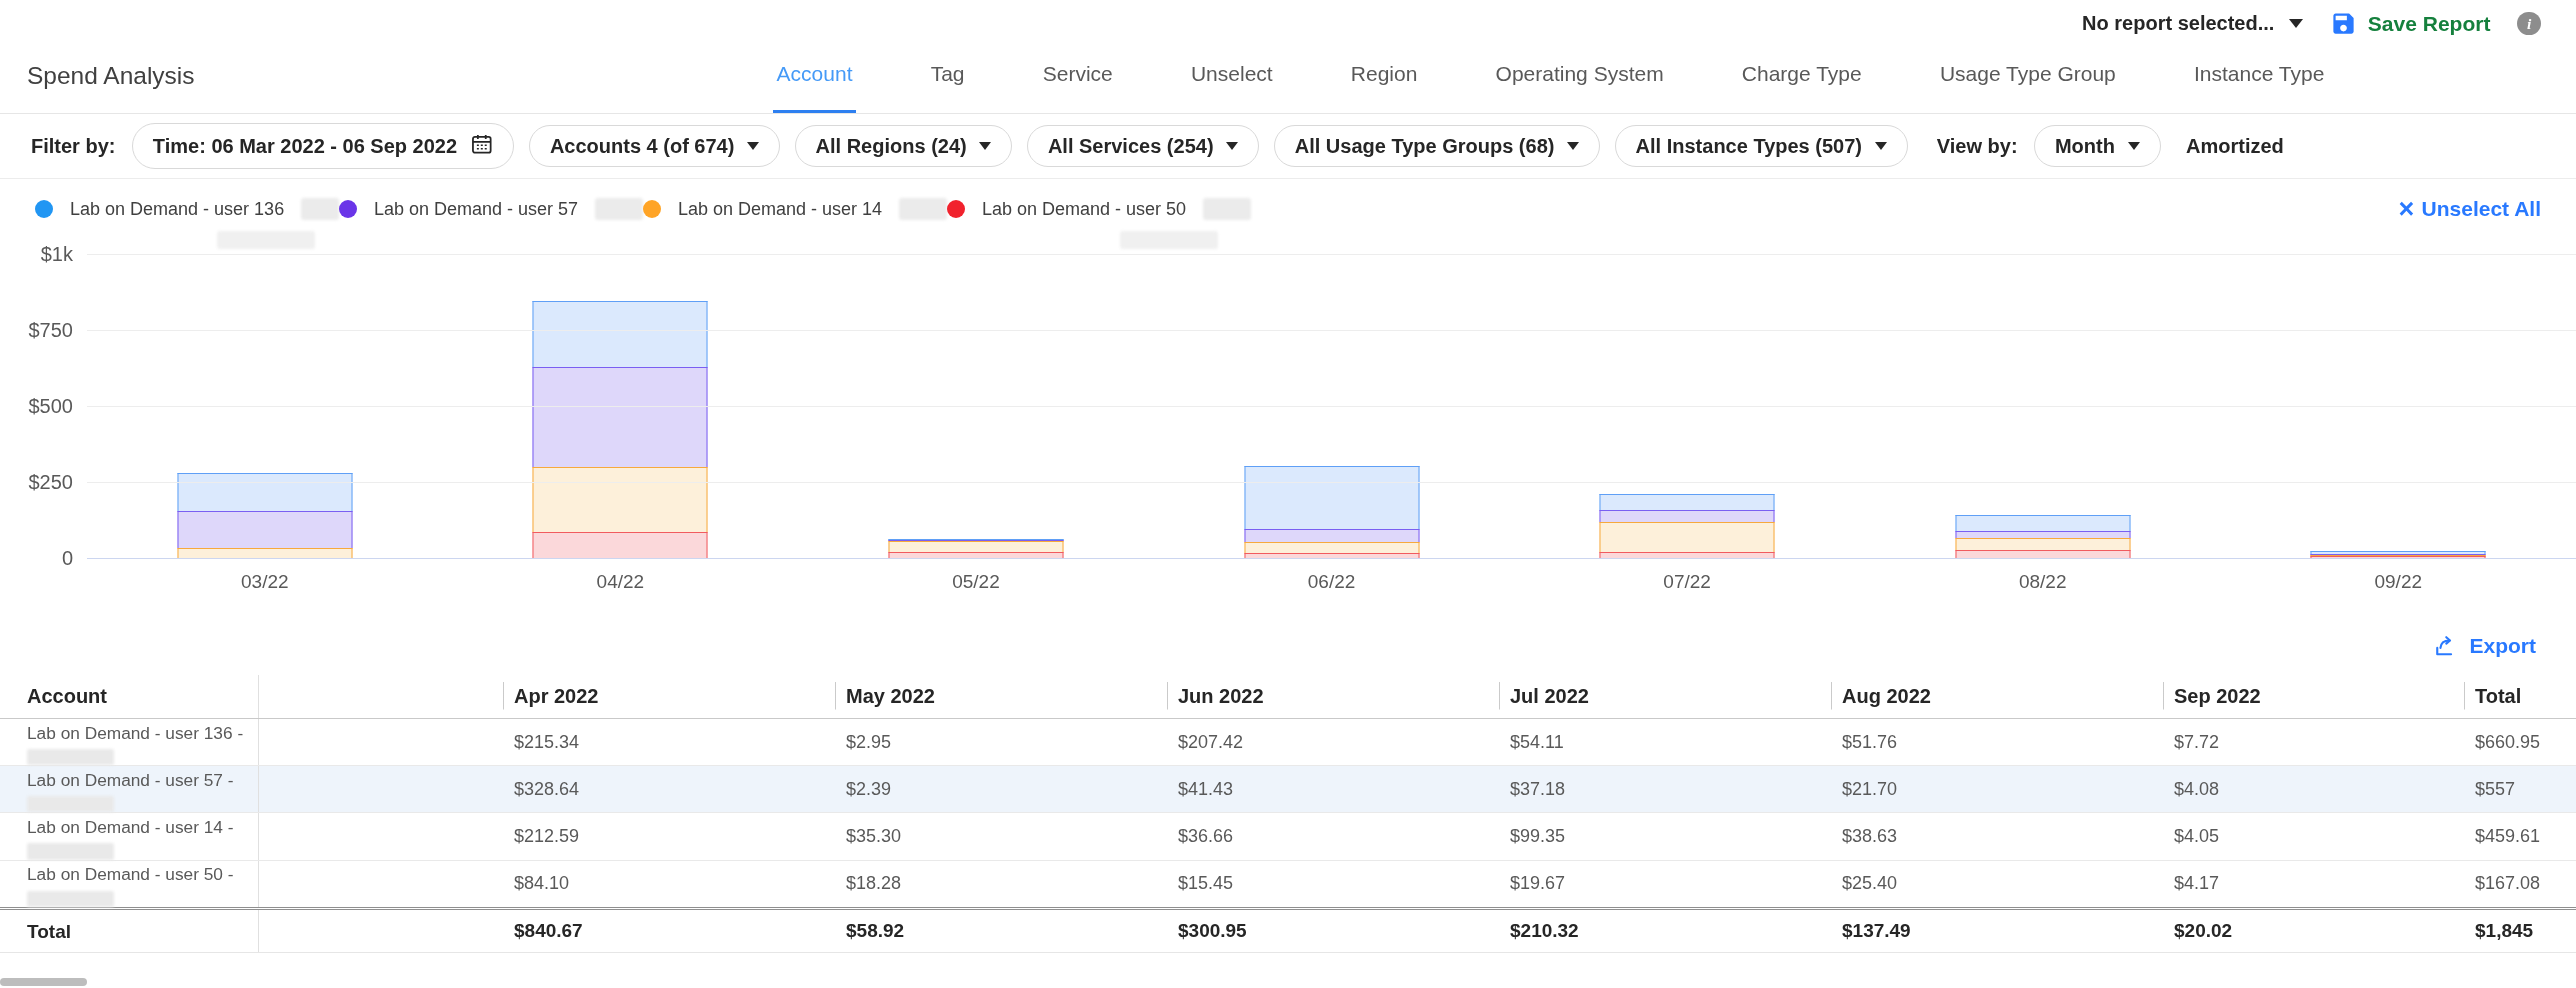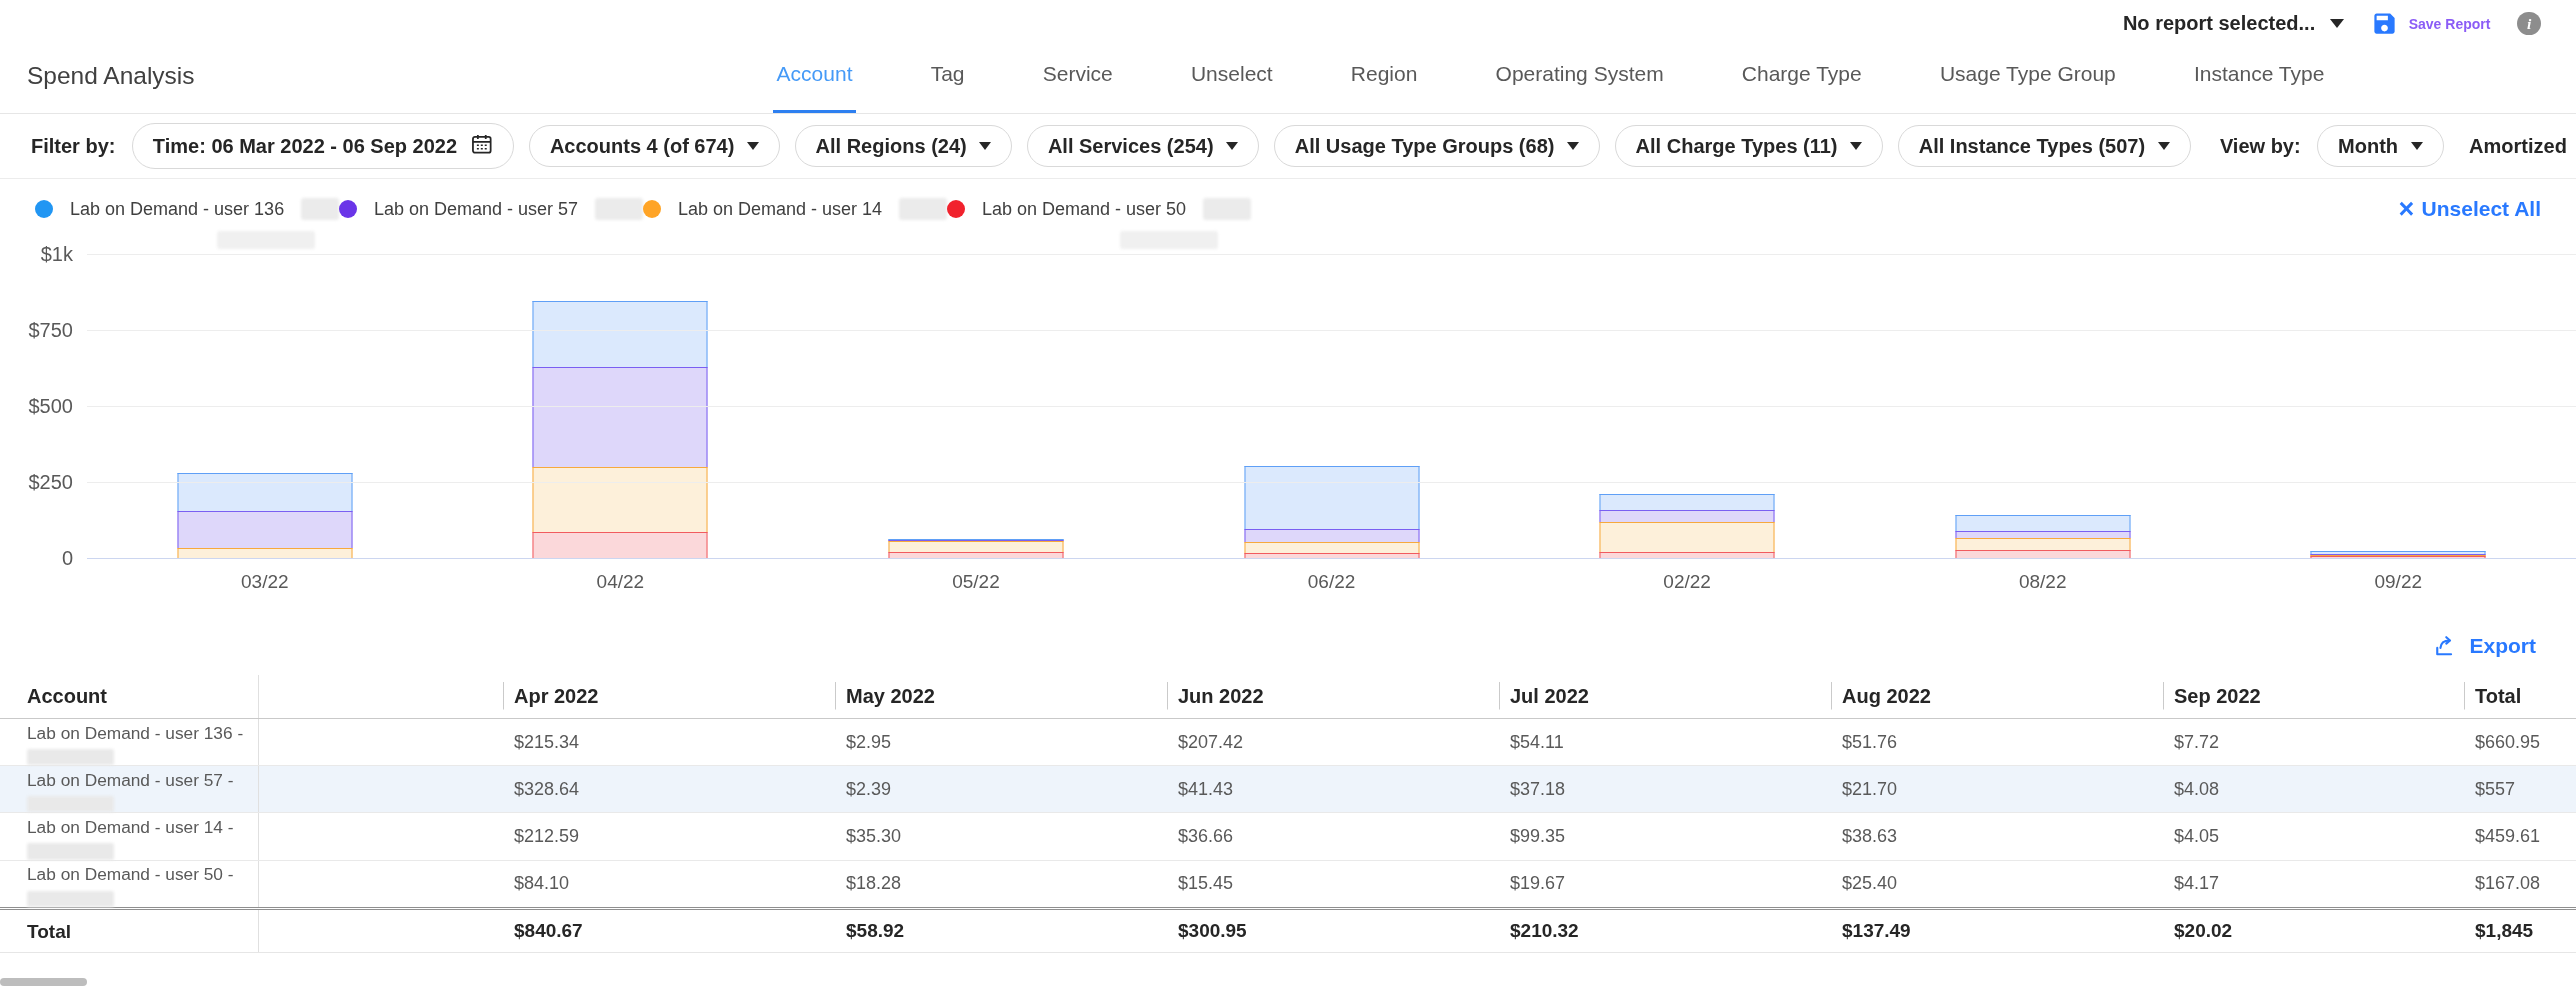--- a/index.html
+++ b/index.html
@@ -5,21 +5,21 @@
   * { box-sizing: border-box; margin: 0; padding: 0; }
   html,body { width:2576px; height:989px; background:#fff; overflow:hidden;
               font-family:"Liberation Sans", sans-serif; color:#262626; }
 
   
   .topbar { height:38px; display:flex; align-items:center; justify-content:flex-end;
             gap:27px; padding:9px 35px 0 0; }
   .report-select { display:flex; align-items:center; gap:14.5px; font-size:20px; font-weight:bold; cursor:pointer; }
   .caret { width:0; height:0; border-left:7.3px solid transparent; border-right:7.3px solid transparent;
            border-top:9px solid #262626; }
-  .save-report { display:flex; align-items:center; gap:11px; color:#8b5cf6; font-size:14px; font-weight:bold; cursor:pointer; }
+  .save-report { display:flex; align-items:center; gap:11px; color:#15803d; font-size:21px; font-weight:bold; cursor:pointer; }
   .info-icon { width:23.6px; height:23.6px; border-radius:50%; background:#8d8d8d; color:#fff;
                display:flex; align-items:center; justify-content:center;
                font:italic bold 15.5px "Liberation Serif", serif; }
 
   
   .headerbar { height:76px; border-bottom:0.9px solid #e6e6e6; display:flex; align-items:stretch; position:relative; }
   .page-title { align-self:center; margin-left:27px; font-size:24.5px; color:#404040; }
   .tabs { position:absolute; left:773px; top:0; bottom:0; display:flex; gap:71px; }
   .tab { display:flex; align-items:center; font-size:21px; color:#595959; cursor:pointer;
          border-bottom:3.6px solid transparent; padding:0 3.6px; }
@@ -139,24 +139,20 @@
       </div>
       <div class="pill">
         <span>All Services (254)</span>
         <span class="caret"></span>
       </div>
       <div class="pill">
         <span>All Usage Type Groups (68)</span>
         <span class="caret"></span>
       </div>
       <div class="pill">
-        <span>All Charge Types (11)</span>
-        <span class="caret"></span>
-      </div>
-      <div class="pill">
         <span>All Instance Types (507)</span>
         <span class="caret"></span>
       </div>
     </div>
   <span class="flabel viewby">View by:</span>
   <div class="pill">
     <span>Month</span>
     <span class="caret"></span>
   </div>
   <div class="amortized">
@@ -267,21 +263,21 @@
   <div class="gridline" style="top: 0%;"></div>
       <div class="gridline" style="top: 25%;"></div>
       <div class="gridline" style="top: 50%;"></div>
       <div class="gridline" style="top: 75%;"></div>
     </div>
   <div class="xlabels">
       <div class="xlabel">03/22</div>
       <div class="xlabel">04/22</div>
       <div class="xlabel">05/22</div>
       <div class="xlabel">06/22</div>
-      <div class="xlabel">02/22</div>
+      <div class="xlabel">07/22</div>
       <div class="xlabel">08/22</div>
       <div class="xlabel">09/22</div>
     </div>
 </div>
 
 <div class="exportbar">
   <div class="export-btn">
     <svg width="25.5" height="25.5" viewBox="0 0 24 24" fill="none" stroke="#2979ff" stroke-width="2" stroke-linecap="round" stroke-linejoin="round">
       <path d="M4 14v6h13"></path>
       <path d="M7 14c.4-4.6 3.6-7 8.5-7"></path>

